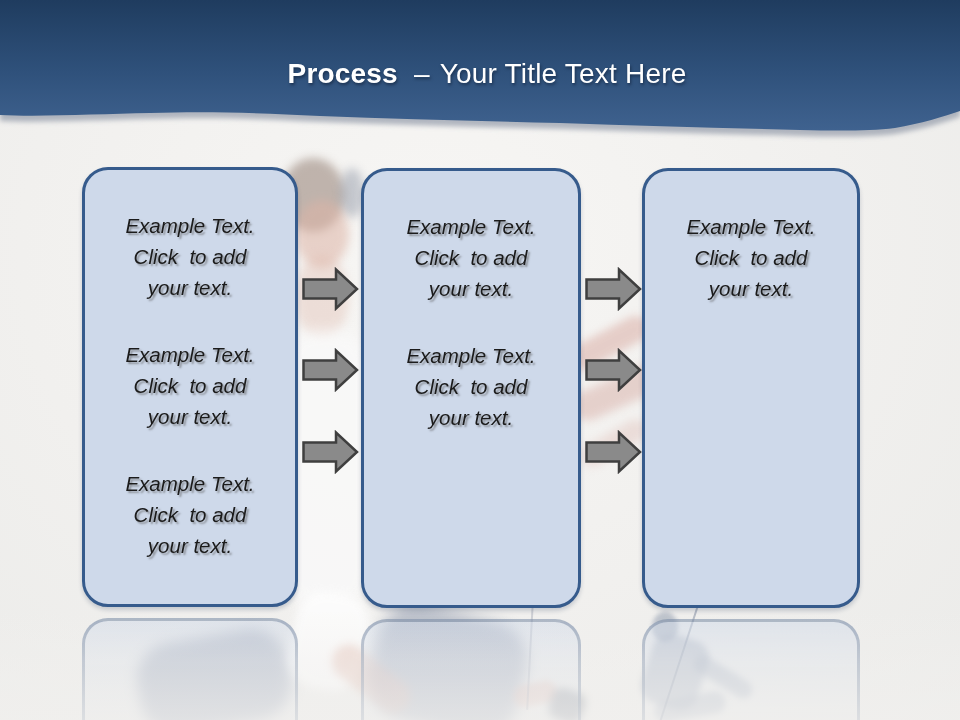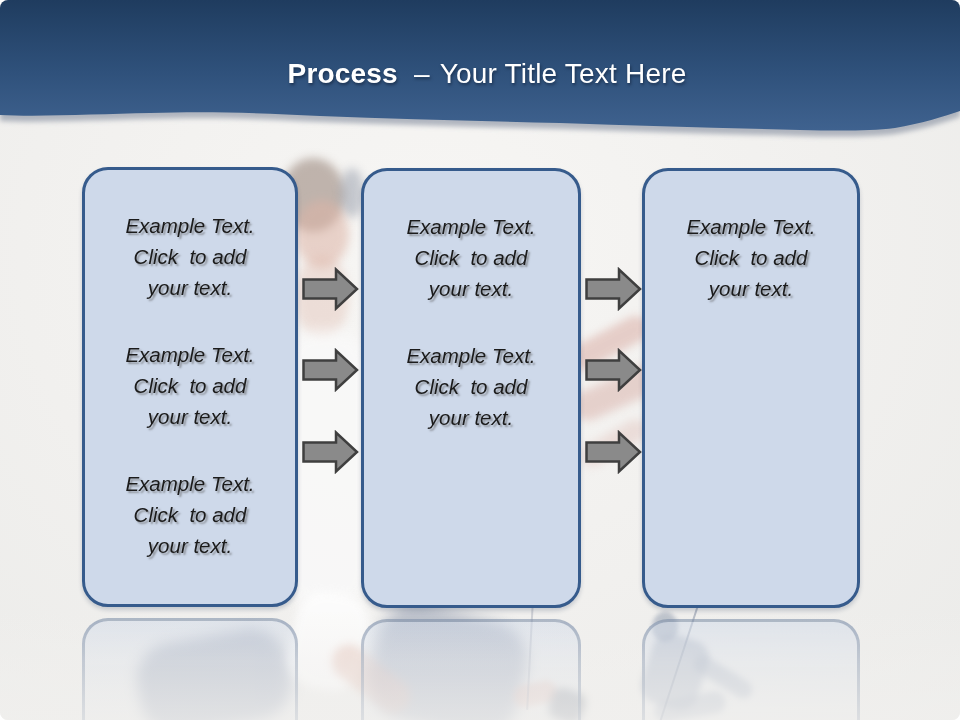--- a/index.html
+++ b/index.html
@@ -1,20 +1,19 @@
 <!DOCTYPE html>
 <html style="--header-top: #1f3c5f; --header-mid: #2f517b; --header-bottom: #3f628f; --title-text: #ffffff; --box-fill: #ced9ea; --box-border: #365b8c; --box-text: #1b1b1b; --arrow-fill: #8a8a8a; --arrow-border: #3f3f3f; --background: #f1f0ee;"><head>
 <meta charset="utf-8">
 <style>
   html,body{margin:0;padding:0;}
   .slide{
     position:relative;width:960px;height:720px;overflow:hidden;
     background:radial-gradient(ellipse at 45% 35%, #f7f6f4 0%, #f1f0ee 55%, #ebebe9 100%);
     font-family:"Liberation Sans", sans-serif;
-    border-radius:8px;
   }
   
   .header-svg{position:absolute;left:0;top:0;width:960px;height:150px;display:block;z-index:4;}
   .slide-title{
     position:absolute;left:0;top:56px;width:960px;z-index:6;
     text-align:center;transform:translateX(7px);
     color:var(--title-text,#fff);font-size:28px;line-height:36px;
     text-shadow:1px 2px 3px rgba(8,18,35,.5);
     letter-spacing:.2px;
   }

